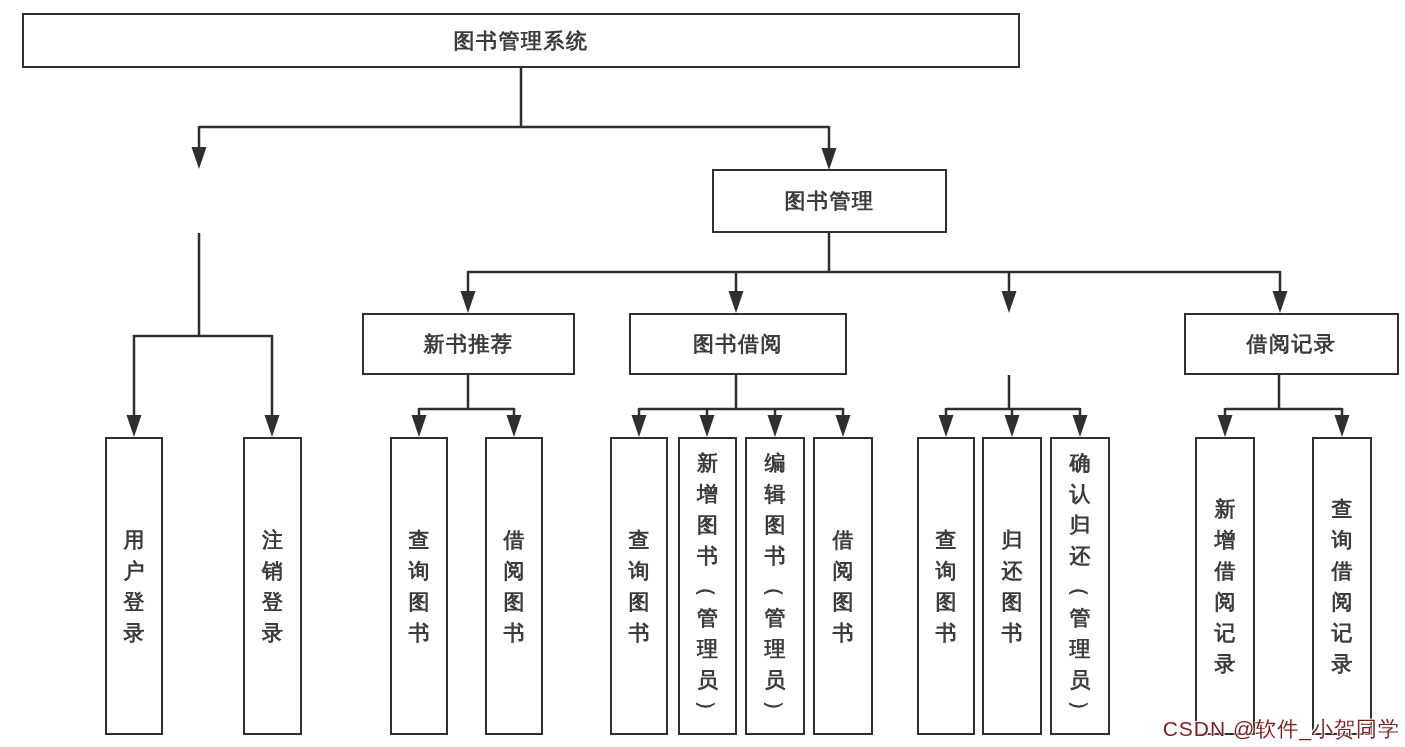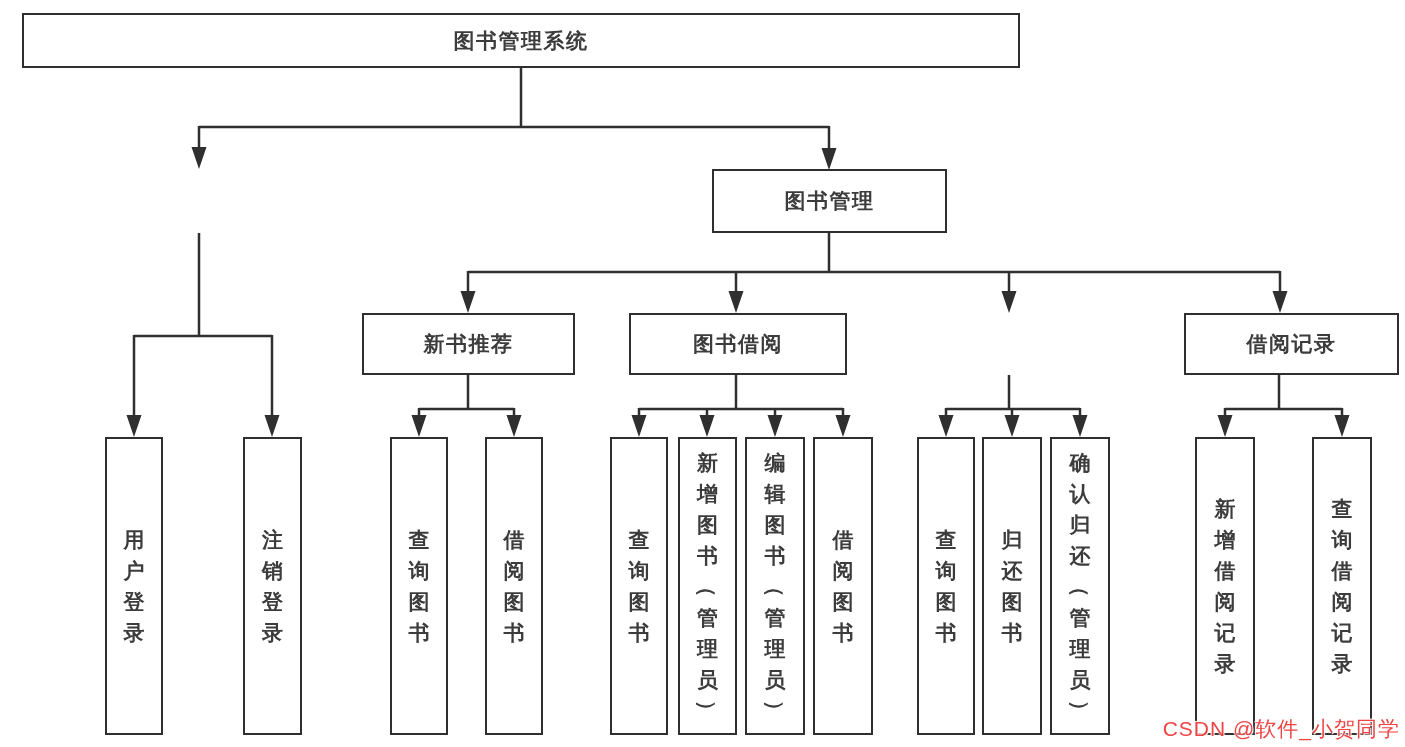--- a/index.html
+++ b/index.html
@@ -17,21 +17,21 @@
     color:#3c3c3c; font-size:21px; letter-spacing:1.5px;
     z-index:2;
     font-weight:bold;
   }
   .leaf { top:437px; height:298px; }
   .vtext { display:flex; flex-direction:column; align-items:center; letter-spacing:0; }
   .vchar { display:block; height:31px; line-height:31px; text-align:center; }
   .vchar.rot { transform:rotate(90deg); }
   .watermark {
     position:absolute; right:5px; bottom:4px;
-    font-size:21px; color:#ef4444; letter-spacing:1px; z-index:5;
+    font-size:21px; color:#7f1d1d; letter-spacing:1px; z-index:5;
     text-shadow:0 0 3px #ffffff, 1px 1px 0 rgba(255,255,255,.85), -1px -1px 0 rgba(255,255,255,.85);
   }
 </style>
 </head>
 <body>
 
 <div class="canvas">
 
   <svg class="connectors" width="1405" height="747" viewBox="0 0 1405 747">
     <path d="M521 68 V127 M199 127 H829 M199 126 V150 M829 126 V150

